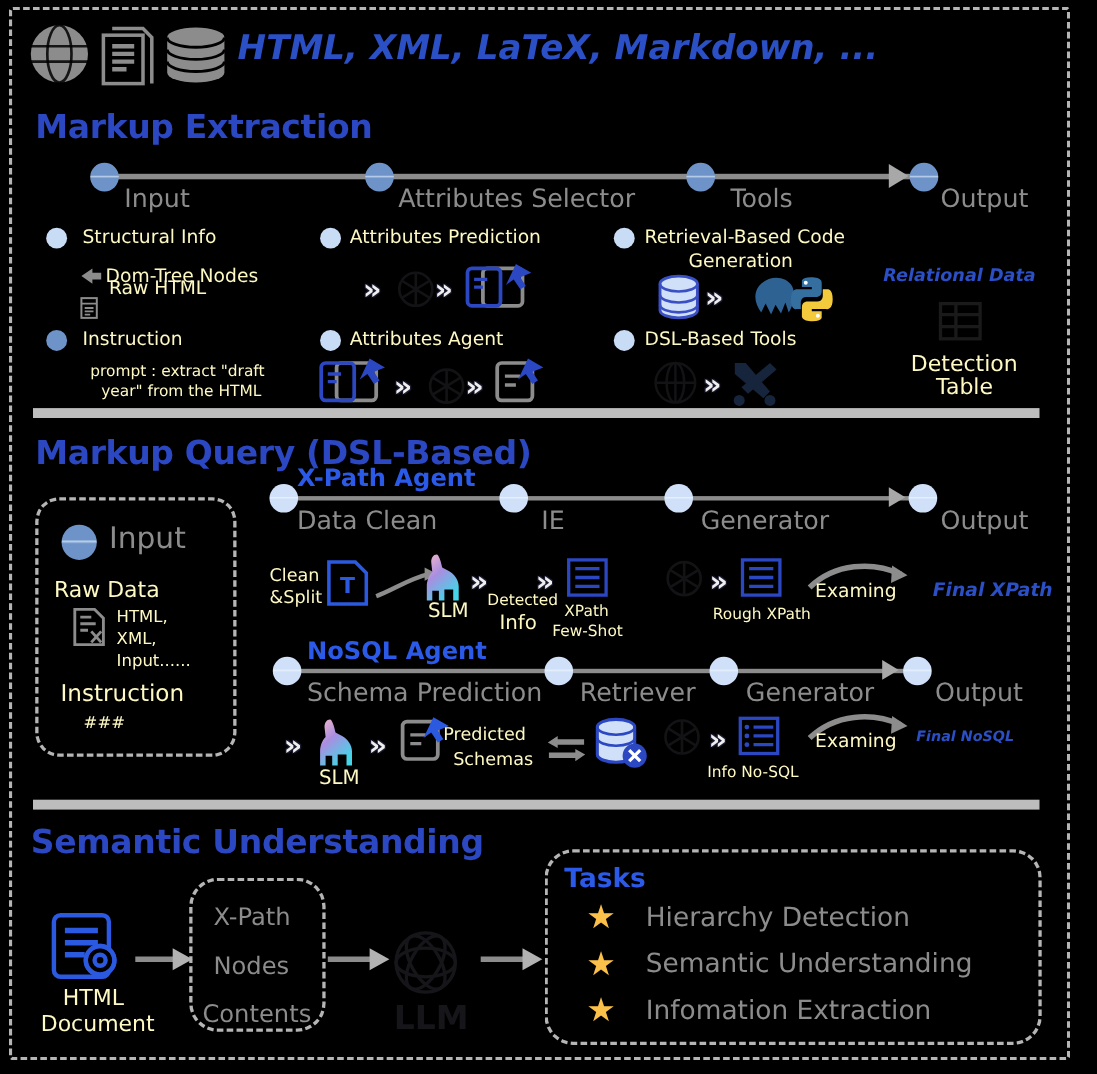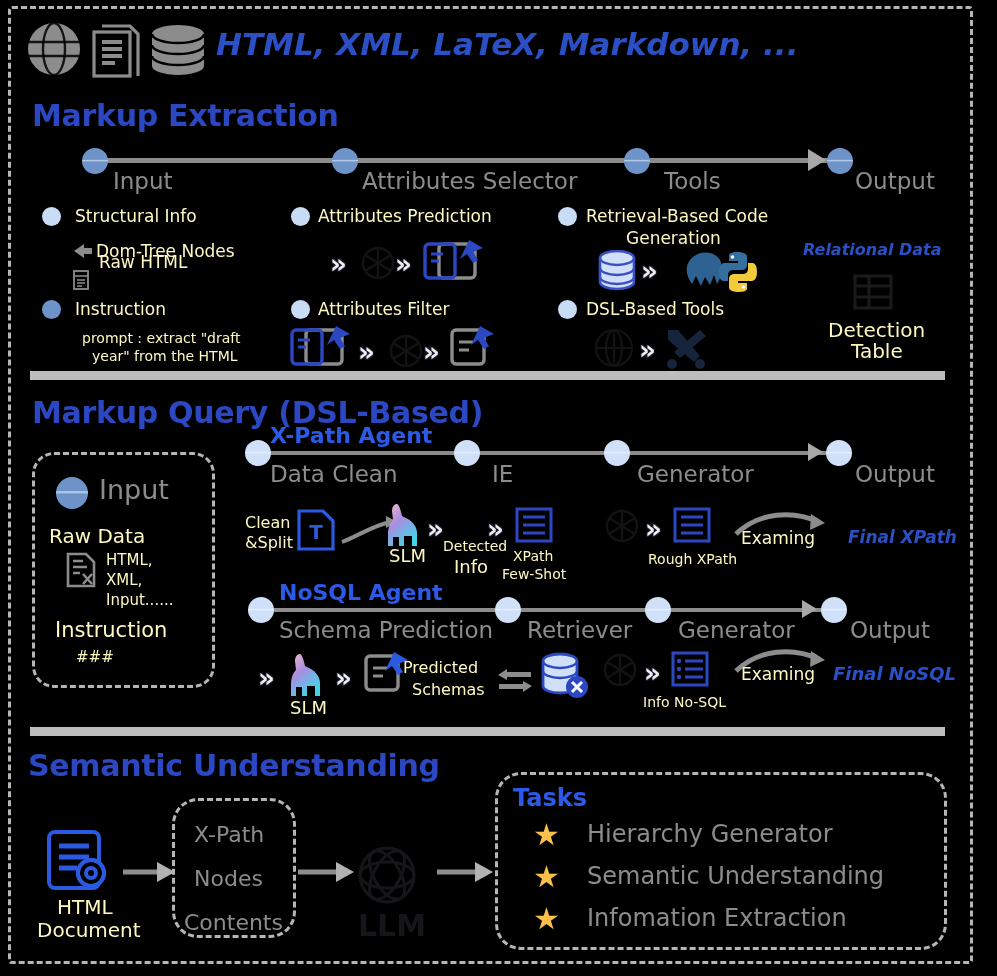--- a/index.html
+++ b/index.html
@@ -113,21 +113,21 @@
 <div class="abs" style="left:421px;top:238px;">
   <svg width="68" height="52" viewBox="0 0 68 52">
     <rect x="18" y="6" width="36" height="34" rx="4" fill="none" stroke="#8c8c8c" stroke-width="3.4"></rect>
     <rect x="4" y="6" width="30" height="34" rx="4" fill="none" stroke="#2b47c2" stroke-width="3.4"></rect>
     <path d="M10 16 h12 M10 23 h8" stroke="#2b47c2" stroke-width="3"></path>
     <path d="M48 2 l14 8 -10 4 5 8 -5 3 -6 -9 -7 5 z" fill="#2b47c2"></path>
   </svg>
 </div>
 
 <div class="bullet" style="left:291px;top:300px;"></div>
-<div class="bt" style="left:318px;top:299px;">Attributes Filter</div>
+<div class="bt" style="left:318px;top:299px;">Attributes Agent</div>
 <div class="abs" style="left:288px;top:324px;">
   <svg width="68" height="52" viewBox="0 0 68 52">
     <rect x="18" y="6" width="36" height="34" rx="4" fill="none" stroke="#8c8c8c" stroke-width="3.4"></rect>
     <rect x="4" y="6" width="30" height="34" rx="4" fill="none" stroke="#2b47c2" stroke-width="3.4"></rect>
     <path d="M10 16 h12 M10 23 h8" stroke="#2b47c2" stroke-width="3"></path>
     <path d="M48 2 l14 8 -10 4 5 8 -5 3 -6 -9 -7 5 z" fill="#2b47c2"></path>
   </svg>
 </div>
 <div class="chev" style="left:358px;top:337px;">»</div>
 <div class="abs" style="left:386px;top:331px;">
@@ -367,21 +367,21 @@
   </svg>
 </div>
 <div class="bt" style="left:643px;top:694px;font-size:14px;">Info No-SQL</div>
 <div class="abs" style="left:733px;top:645px;">
   <svg width="100" height="34" viewBox="0 0 100 34">
       <path d="M3 26 C26 4 60 2 86 14" stroke="#8c8c8c" stroke-width="5" fill="none"></path>
       <path d="M78 6 l14 9 -15 7 z" fill="#8c8c8c"></path>
     </svg>
 </div>
 <div class="bt" style="left:741px;top:664px;font-size:17px;">Examing</div>
-<div class="abs italicblue" style="left:833px;top:663px;font-size:18px;">Final NoSQL</div>
+<div class="abs italicblue" style="left:833px;top:663px;font-size:13px;">Final NoSQL</div>
 
 <div class="divider" style="left:30px;top:727px;width:915px;"></div>
 
 <div class="abs sec-title" style="left:28px;top:748px;">Semantic Understanding</div>
 
 <div class="abs" style="left:45px;top:829px;">
   <svg width="68" height="62" viewBox="0 0 68 62" fill="none" stroke="#2b5ae0" stroke-width="4">
     <rect x="4" y="3" width="50" height="56" rx="6"></rect>
     <path d="M14 17 h30 M14 28 h30 M14 39 h18" stroke-width="5"></path>
     <circle cx="46" cy="44" r="13" fill="#000"></circle>
@@ -426,17 +426,17 @@
 <div class="abs" style="left:437px;top:860px;">
   <svg width="62" height="24" viewBox="0 0 62 24">
       <path d="M0 12 h42" stroke="#8c8c8c" stroke-width="5"></path>
       <path d="M38 2 l18 10 -18 10 z" fill="#b2b2b2"></path>
     </svg>
 </div>
 
 <div class="dashbox" style="left:495px;top:772px;width:452px;height:178px;border-radius:26px;"></div>
 <div class="abs brightblue" style="left:513px;top:784px;font-size:24px;font-weight:bold;">Tasks</div>
 <div class="star" style="left:533px;top:820px;">★</div>
-<div class="abs" style="left:587px;top:820px;font-size:24px;color:#8c8c8c;">Hierarchy Generator</div>
+<div class="abs" style="left:587px;top:820px;font-size:24px;color:#8c8c8c;">Hierarchy Detection</div>
 <div class="star" style="left:533px;top:862px;">★</div>
 <div class="abs" style="left:587px;top:862px;font-size:24px;color:#8c8c8c;">Semantic Understanding</div>
 <div class="star" style="left:533px;top:904px;">★</div>
 <div class="abs" style="left:587px;top:904px;font-size:24px;color:#8c8c8c;">Infomation Extraction</div>
 
 </body></html>

